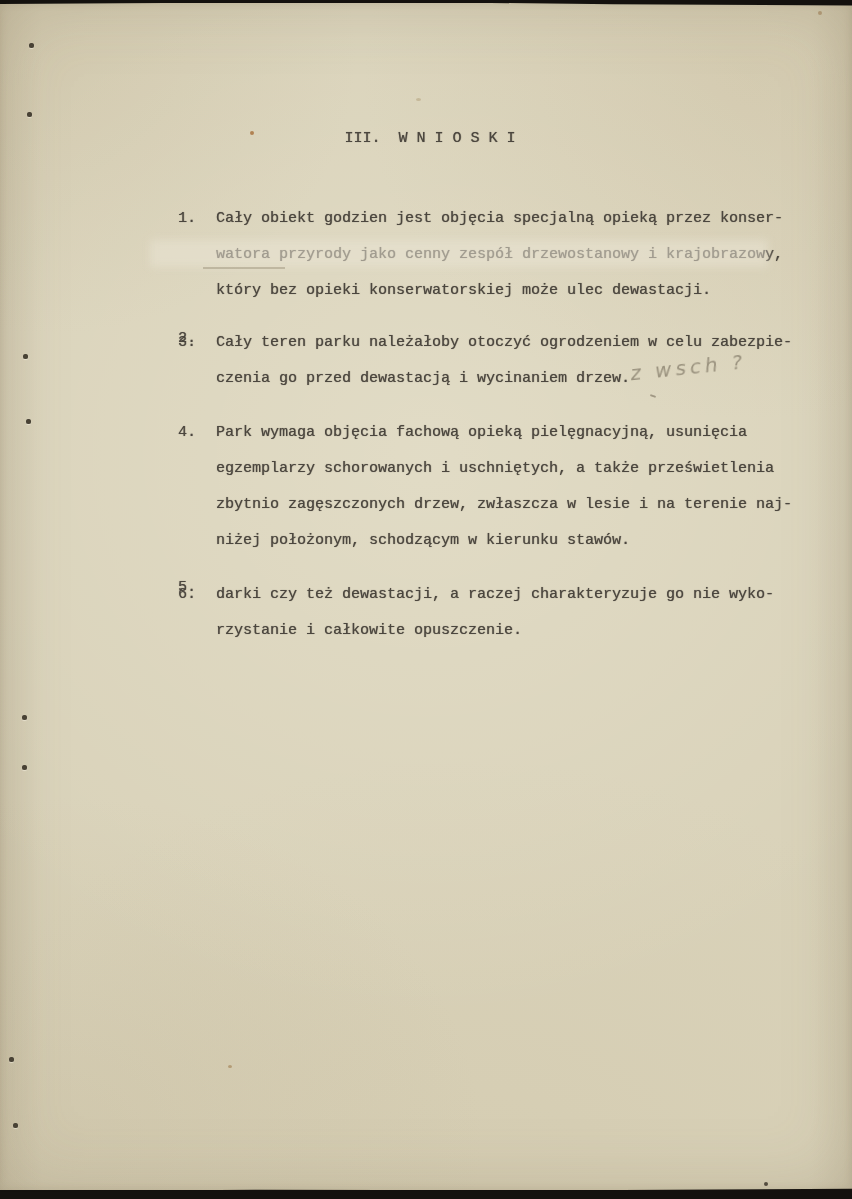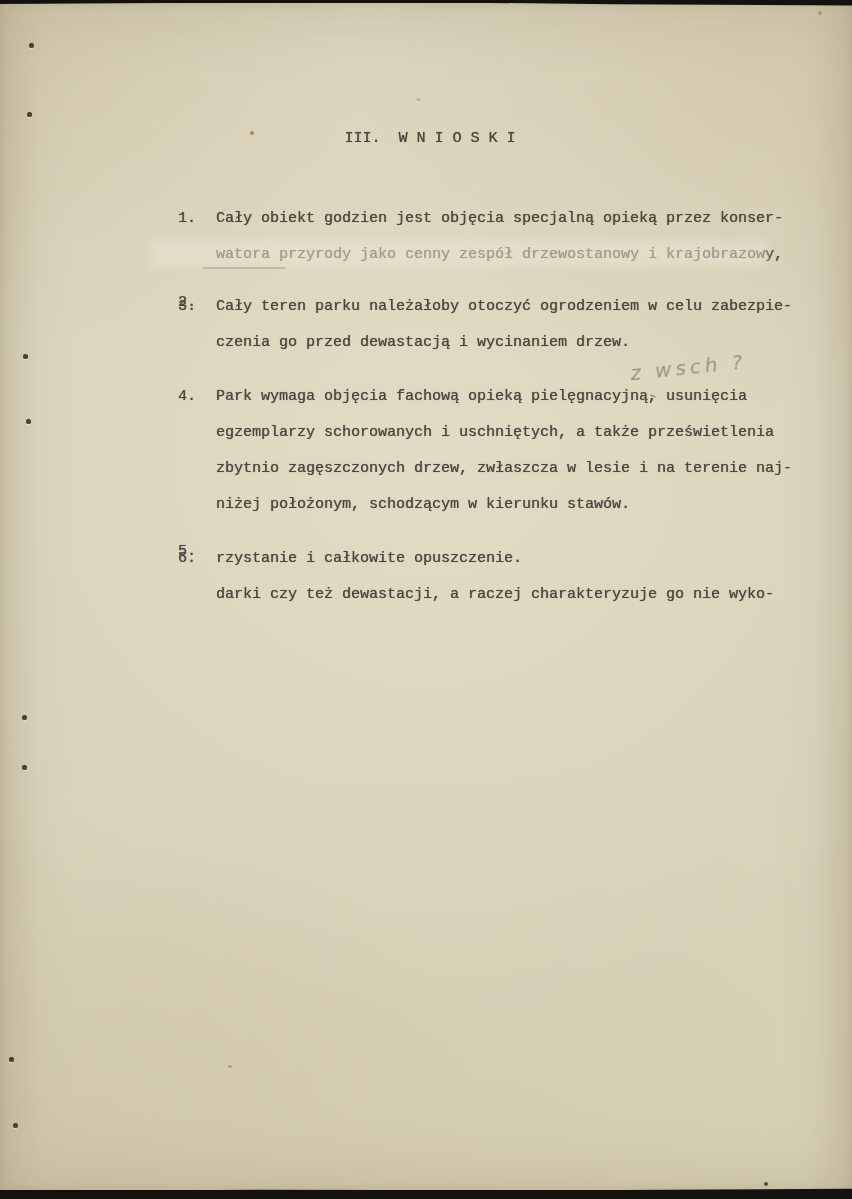--- a/index.html
+++ b/index.html
@@ -103,20 +103,21 @@
 
     <div class="smudge"></div>
     <div class="erasure-line"></div>
 
     <div class="content typed">
         <div class="item">
           <span class="num">1.</span>
           <div class="lines">
             <div class="line">Cały obiekt godzien jest objęcia specjalną opieką przez konser-</div>
             <div class="line">watora przyrody jako cenny zespół drzewostanowy i krajobrazowy,</div>
+            <div class="line">który bez opieki konserwatorskiej może ulec dewastacji.</div>
           </div>
         </div>
         <div class="item">
           <span class="num">2.</span>
           <div class="lines">
           </div>
         </div>
         <div class="item">
           <span class="num">3.</span>
           <div class="lines">
@@ -134,22 +135,22 @@
           </div>
         </div>
         <div class="item">
           <span class="num">5.</span>
           <div class="lines">
           </div>
         </div>
         <div class="item">
           <span class="num">6.</span>
           <div class="lines">
+            <div class="line">darki czy też dewastacji, a raczej charakteryzuje go nie wyko-</div>
             <div class="line">rzystanie i całkowite opuszczenie.</div>
-            <div class="line">darki czy też dewastacji, a raczej charakteryzuje go nie wyko-</div>
           </div>
         </div>
       </div>
 
     <div class="handwriting">z wsch ?</div>
 
     <div class="pinhole" style="left:29px; top:40px;"></div>
     <div class="pinhole" style="left:27px; top:109px;"></div>
     <div class="pinhole" style="left:23px; top:351px;"></div>
     <div class="pinhole" style="left:26px; top:416px;"></div>

